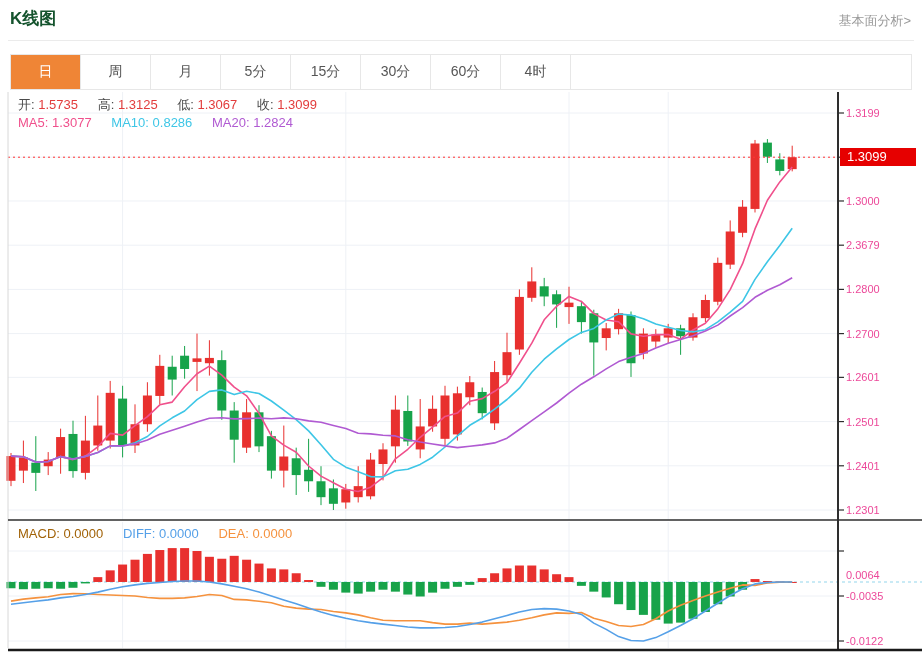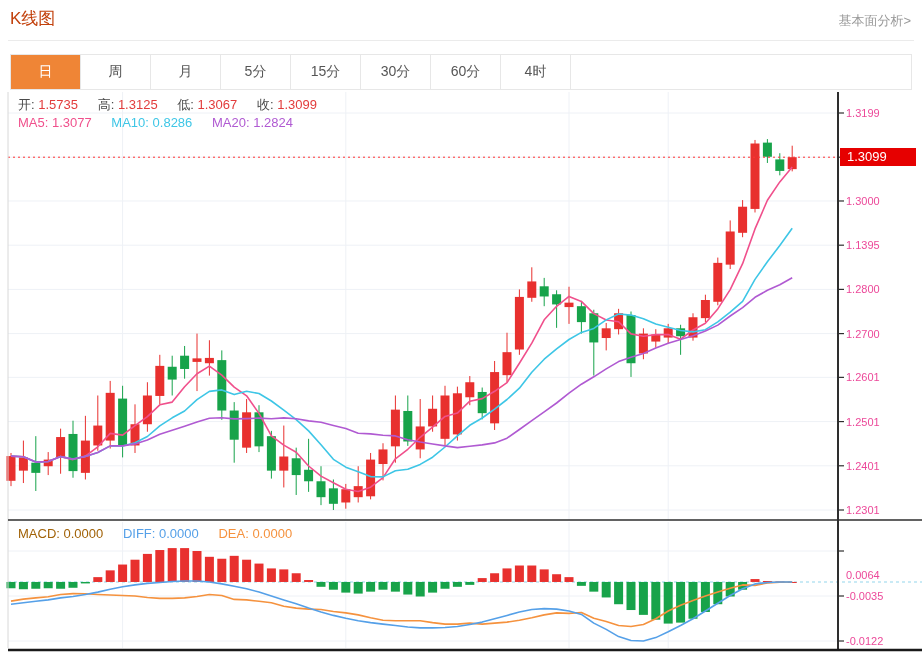--- a/index.html
+++ b/index.html
@@ -1,17 +1,17 @@
 <!DOCTYPE html>
 <html><head>
 <meta charset="utf-8">
 <style>
   html,body{margin:0;padding:0;overflow:hidden;background:#fff;}
   body{width:922px;height:653px;position:relative;font-family:"Liberation Sans","DejaVu Sans",sans-serif;}
-  .hdr-title{position:absolute;left:10px;top:7px;font-size:17px;font-weight:normal;color:#c2410c;}
+  .hdr-title{position:absolute;left:10px;top:7px;font-size:17px;font-weight:bold;color:#14532d;}
   .hdr-link{position:absolute;right:11px;top:12px;font-size:13px;color:#999;text-decoration:none;cursor:pointer;}
   .title-divider{position:absolute;left:8px;top:40px;width:906px;height:0;border-top:1px solid #ebebeb;}
   .tabs{position:absolute;left:10px;top:54px;width:902px;height:36px;display:flex;border:1px solid #e7e7e7;box-sizing:border-box;}
   .tab{width:70px;height:100%;box-sizing:border-box;border-right:1px solid #e7e7e7;background:#fff;color:#555;
        font-size:14px;display:flex;align-items:center;justify-content:center;cursor:pointer;border-top:0;border-bottom:0;border-left:0;
        font-family:"Liberation Sans","DejaVu Sans",sans-serif;padding:0;}
   .tab.active{background:#ef8536;color:#fff;}
   .tab-filler{flex:1;}
   #chart-svg{position:absolute;left:0;top:0;}
   .info-row{position:absolute;left:18px;font-size:13px;white-space:nowrap;}
@@ -297,21 +297,21 @@
 
   <div class="info-row" style="top:526px;">
     <span class="pair" style="color: #a16207;"><span>MACD:</span> <span>0.0000</span></span>
     <span class="pair" style="color: rgb(85, 160, 232); text-align: center;"><span>DIFF:</span> <span>0.0000</span></span>
     <span class="pair" style="color: rgb(245, 146, 62);"><span>DEA:</span> <span>0.0000</span></span>
   </div>
 
   <div id="y-labels">
       <div class="axis-label" style="top: 113px;">1.3199</div>
       <div class="axis-label" style="top: 200.977px;">1.3000</div>
-      <div class="axis-label" style="top: 245.186px;">1.1395</div>
+      <div class="axis-label" style="top: 245.186px;">2.3679</div>
       <div class="axis-label" style="top: 289.395px;">1.2800</div>
       <div class="axis-label" style="top: 333.605px;">1.2700</div>
       <div class="axis-label" style="top: 377.372px;">1.2601</div>
       <div class="axis-label" style="top: 421.581px;">1.2501</div>
       <div class="axis-label" style="top: 465.791px;">1.2401</div>
       <div class="axis-label" style="top: 510px;">1.2301</div>
     </div>
   <div id="macd-labels">
       <div class="axis-label" style="top: 575px;">0.0064</div>
       <div class="axis-label" style="top: 596px;">-0.0035</div>

